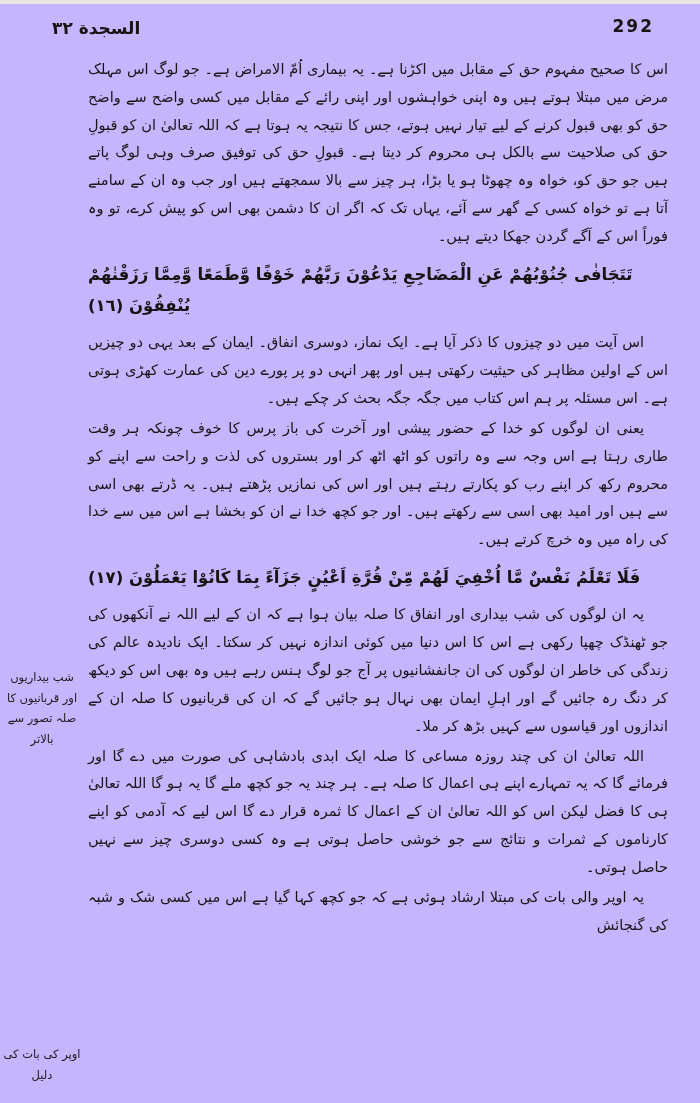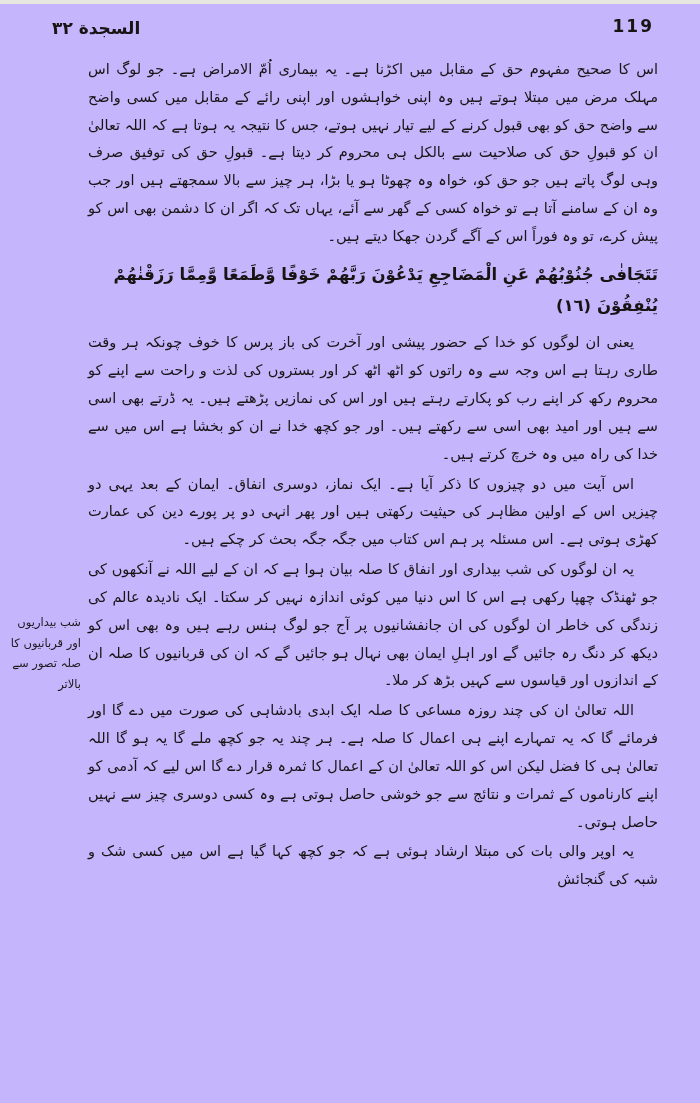--- a/index.html
+++ b/index.html
@@ -32,69 +32,71 @@
     top: 12px;
     right: 46px;
     font-size: 17px;
     font-weight: bold;
     letter-spacing: 2px;
   }
   
   .main {
     position: absolute;
     top: 52px;
-    right: 42px;
+    right: 32px;
     left: 88px;
     direction: rtl;
     text-align: justify;
     font-size: 14.5px;
     line-height: 1.92;
   }
   .para {
     margin: 0 0 2px 0;
   }
   .para.indent {
     text-indent: 24px;
   }
   .verse {
-    text-align: right;
+    text-align: left;
     font-weight: bold;
     font-size: 16.5px;
     line-height: 1.9;
     margin: 8px 0 8px 0;
     letter-spacing: 0.3px;
     text-indent: 0;
   }
   
   .margin-note {
     position: absolute;
     left: 3px;
     width: 78px;
     direction: rtl;
     text-align: center;
     font-size: 11.5px;
     line-height: 1.8;
     color: #1c1b1a;
   }
-  .margin-note.n1 { top: 608px; text-align: right; }
+  .margin-note.n1 { top: 663px; }
   .margin-note.n2 { top: 1040px; }
 </style>
 </head>
 <body>
 
 <div class="page">
 
   <div class="hdr-surah">السجدة ٣٢</div>
-  <div class="hdr-pageno">119</div>
+  <div class="hdr-pageno">292</div>
 
   <div class="main">
     <div class="para">اس کا صحیح مفہوم حق کے مقابل میں اکڑنا ہے۔ یہ بیماری اُمّ الامراض ہے۔ جو لوگ اس مہلک مرض میں مبتلا ہوتے ہیں وہ اپنی خواہشوں اور اپنی رائے کے مقابل میں کسی واضح سے واضح حق کو بھی قبول کرنے کے لیے تیار نہیں ہوتے، جس کا نتیجہ یہ ہوتا ہے کہ اللہ تعالیٰ ان کو قبولِ حق کی صلاحیت سے بالکل ہی محروم کر دیتا ہے۔ قبولِ حق کی توفیق صرف وہی لوگ پاتے ہیں جو حق کو، خواہ وہ چھوٹا ہو یا بڑا، ہر چیز سے بالا سمجھتے ہیں اور جب وہ ان کے سامنے آتا ہے تو خواہ کسی کے گھر سے آئے، یہاں تک کہ اگر ان کا دشمن بھی اس کو پیش کرے، تو وہ فوراً اس کے آگے گردن جھکا دیتے ہیں۔</div>
     <div class="verse">تَتَجَافٰى جُنُوْبُهُمْ عَنِ الْمَضَاجِعِ يَدْعُوْنَ رَبَّهُمْ خَوْفًا وَّطَمَعًا وَّمِمَّا رَزَقْنٰهُمْ يُنْفِقُوْنَ (١٦)</div>
+    <div class="para indent">اس آیت میں دو چیزوں کا ذکر آیا ہے۔ ایک نماز، دوسری انفاق۔ ایمان کے بعد یہی دو چیزیں اس کے اولین مظاہر کی حیثیت رکھتی ہیں اور پھر انہی دو پر پورے دین کی عمارت کھڑی ہوتی ہے۔ اس مسئلہ پر ہم اس کتاب میں جگہ جگہ بحث کر چکے ہیں۔</div>
     <div class="para indent">یعنی ان لوگوں کو خدا کے حضور پیشی اور آخرت کی باز پرس کا خوف چونکہ ہر وقت طاری رہتا ہے اس وجہ سے وہ راتوں کو اٹھ اٹھ کر اور بستروں کی لذت و راحت سے اپنے کو محروم رکھ کر اپنے رب کو پکارتے رہتے ہیں اور اس کی نمازیں پڑھتے ہیں۔ یہ ڈرتے بھی اسی سے ہیں اور امید بھی اسی سے رکھتے ہیں۔ اور جو کچھ خدا نے ان کو بخشا ہے اس میں سے خدا کی راہ میں وہ خرچ کرتے ہیں۔</div>
-    <div class="para indent">اس آیت میں دو چیزوں کا ذکر آیا ہے۔ ایک نماز، دوسری انفاق۔ ایمان کے بعد یہی دو چیزیں اس کے اولین مظاہر کی حیثیت رکھتی ہیں اور پھر انہی دو پر پورے دین کی عمارت کھڑی ہوتی ہے۔ اس مسئلہ پر ہم اس کتاب میں جگہ جگہ بحث کر چکے ہیں۔</div>
+    <div class="verse">فَلَا تَعْلَمُ نَفْسٌ مَّا اُخْفِيَ لَهُمْ مِّنْ قُرَّةِ اَعْيُنٍ جَزَآءً بِمَا كَانُوْا يَعْمَلُوْنَ (١٧)</div>
     <div class="para indent">یہ ان لوگوں کی شب بیداری اور انفاق کا صلہ بیان ہوا ہے کہ ان کے لیے اللہ نے آنکھوں کی جو ٹھنڈک چھپا رکھی ہے اس کا اس دنیا میں کوئی اندازہ نہیں کر سکتا۔ ایک نادیدہ عالم کی زندگی کی خاطر ان لوگوں کی ان جانفشانیوں پر آج جو لوگ ہنس رہے ہیں وہ بھی اس کو دیکھ کر دنگ رہ جائیں گے اور اہلِ ایمان بھی نہال ہو جائیں گے کہ ان کی قربانیوں کا صلہ ان کے اندازوں اور قیاسوں سے کہیں بڑھ کر ملا۔</div>
     <div class="para indent">اللہ تعالیٰ ان کی چند روزہ مساعی کا صلہ ایک ابدی بادشاہی کی صورت میں دے گا اور فرمائے گا کہ یہ تمہارے اپنے ہی اعمال کا صلہ ہے۔ ہر چند یہ جو کچھ ملے گا یہ ہو گا اللہ تعالیٰ ہی کا فضل لیکن اس کو اللہ تعالیٰ ان کے اعمال کا ثمرہ قرار دے گا اس لیے کہ آدمی کو اپنے کارناموں کے ثمرات و نتائج سے جو خوشی حاصل ہوتی ہے وہ کسی دوسری چیز سے نہیں حاصل ہوتی۔</div>
     <div class="para indent">یہ اوپر والی بات کی مبتلا ارشاد ہوئی ہے کہ جو کچھ کہا گیا ہے اس میں کسی شک و شبہ کی گنجائش</div>
   </div>
 
   <div class="margin-note n1">شب بیداریوں اور قربانیوں کا صلہ تصور سے بالاتر</div>
+  <div class="margin-note n2">اوپر کی بات کی دلیل</div>
 
 </div>
 
 </body></html>

